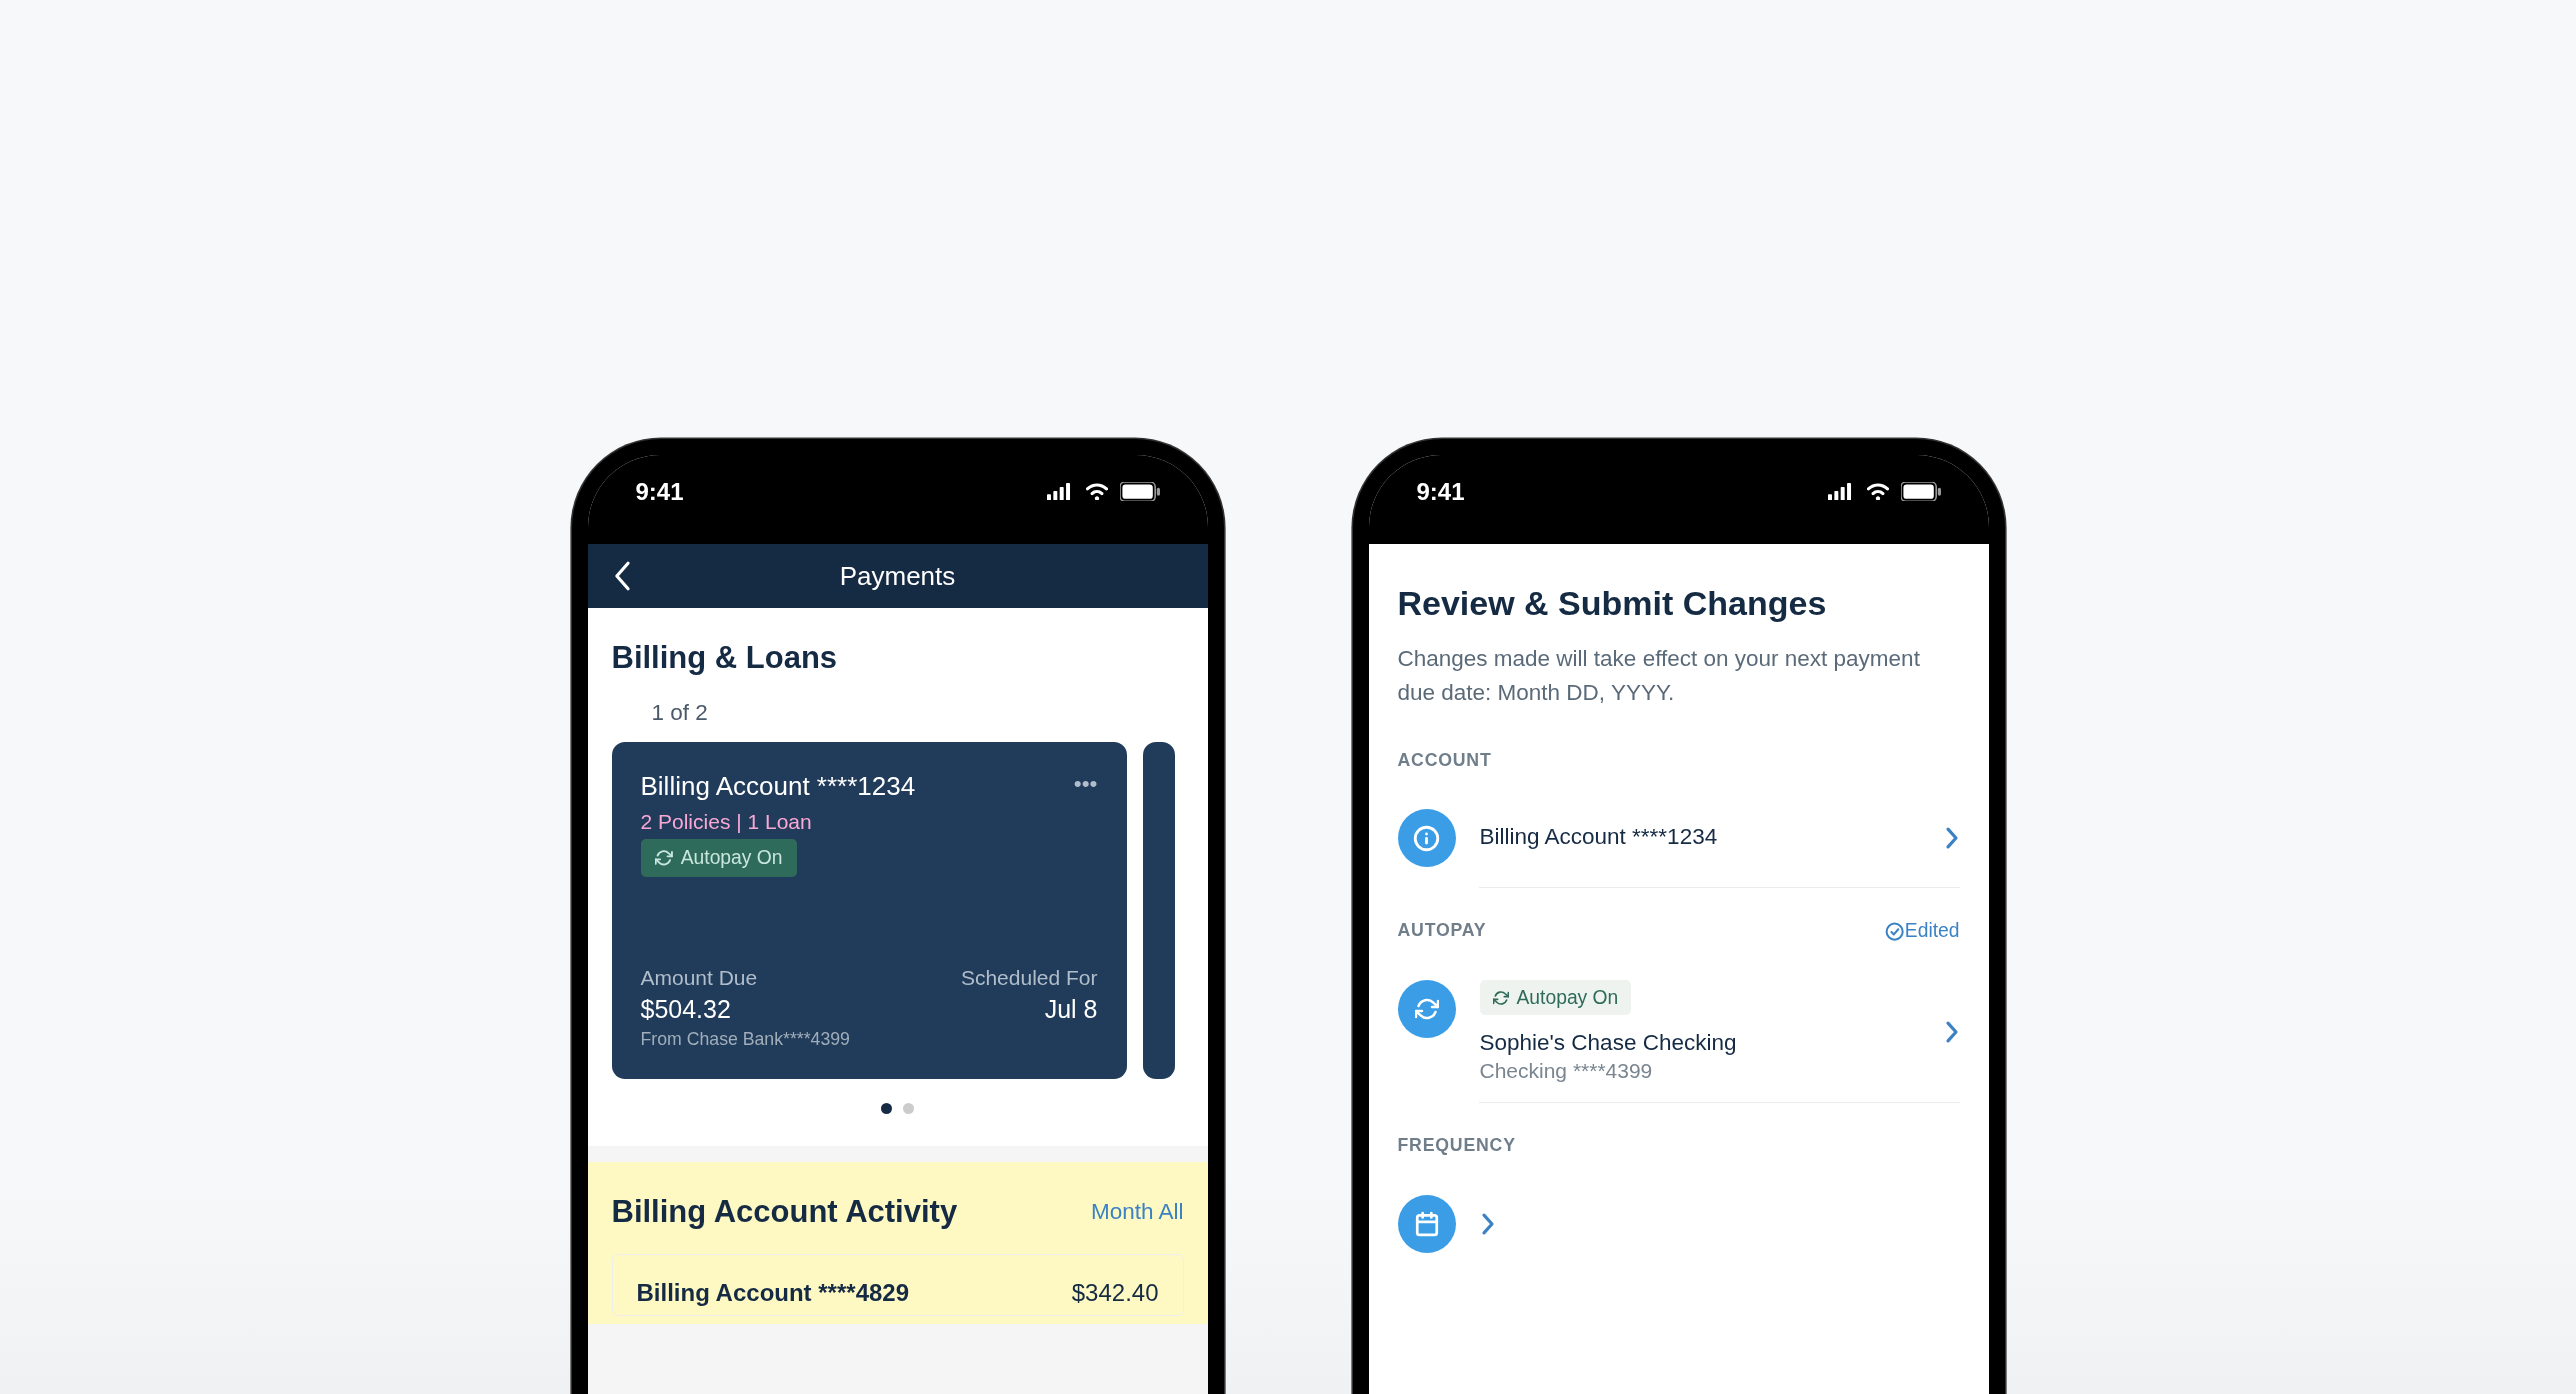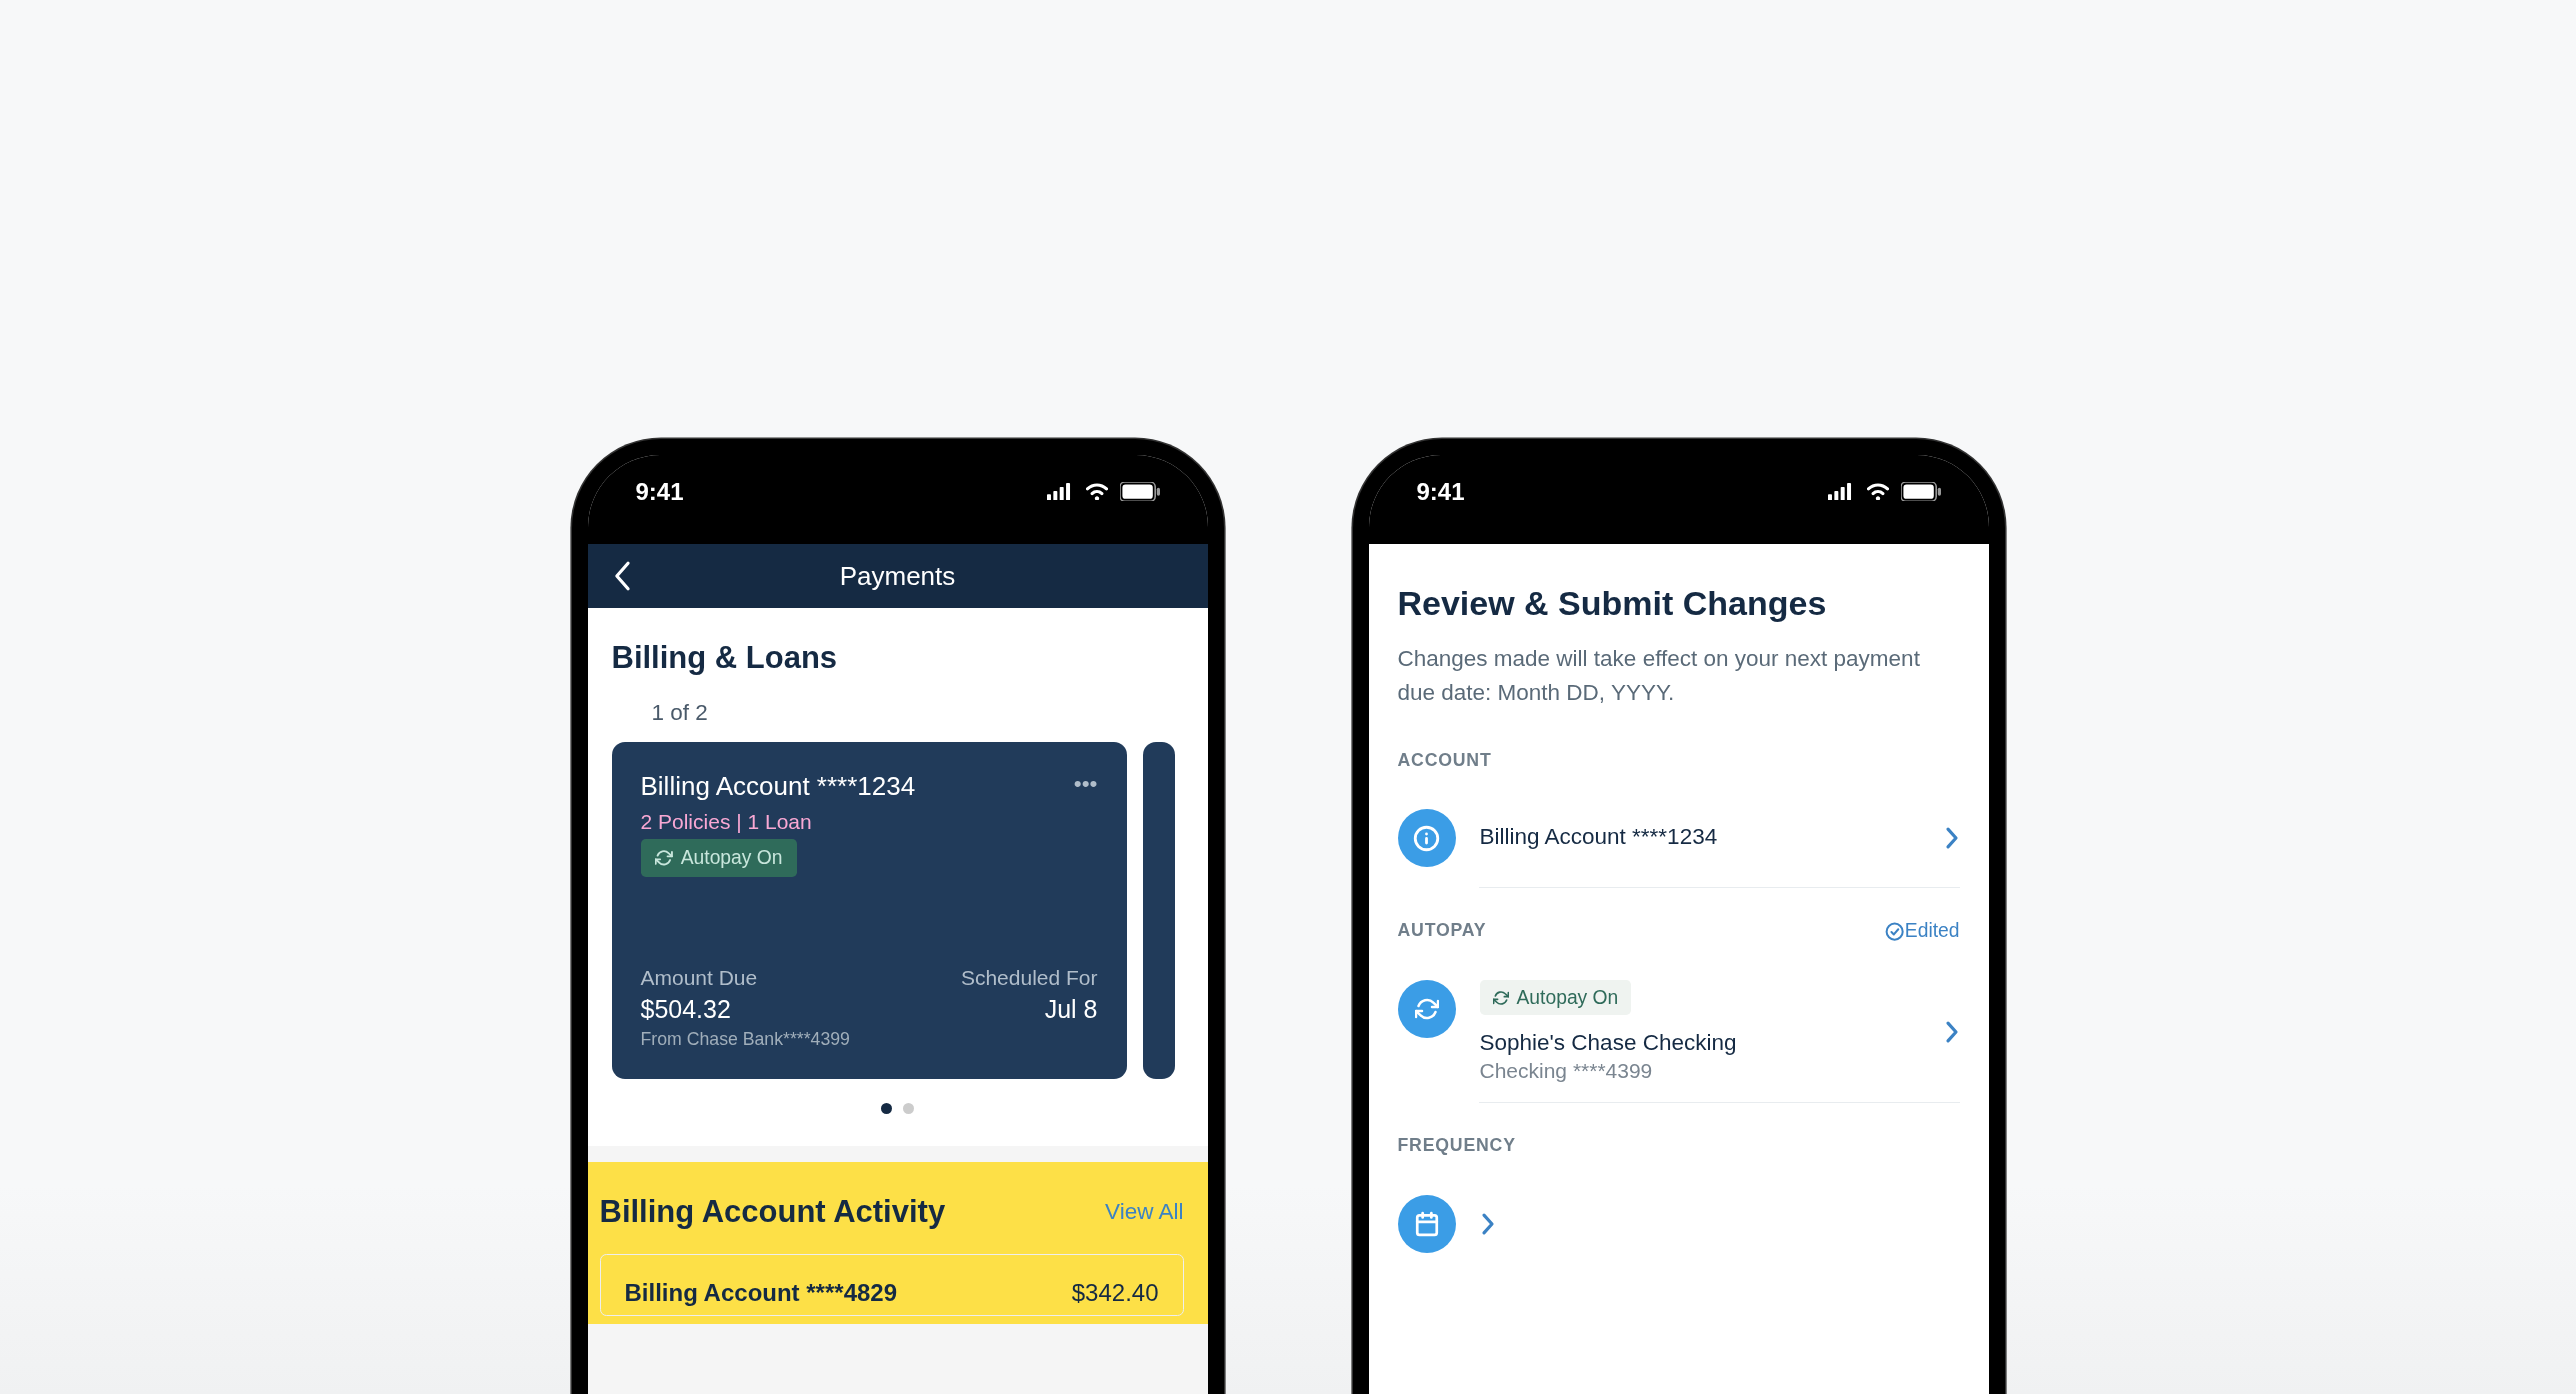--- a/index.html
+++ b/index.html
@@ -184,23 +184,23 @@
   .dot {
     width: 11.3px;
     height: 11.3px;
     border-radius: 50%;
     background: #ccc;
   }
   .dot.active {
     background: #152a43;
   }
   .activity-section {
-    background: #fde047;
+    background: #fef9c3;
     margin-top: 16px;
-    padding: 32px 24px 8px 12px;
+    padding: 32px 24px 8px 24px;
   }
   .activity-header {
     display: flex;
     justify-content: space-between;
     align-items: center;
     margin-bottom: 24px;
   }
   .view-all {
     font-size: 22.5px;
     color: #3b82c4;
@@ -379,21 +379,21 @@
       </div>
       <div class="pager-dots">
         <div class="dot active"></div>
         <div class="dot"></div>
       </div>
     </div>
 
     <div class="activity-section">
       <div class="activity-header">
         <div class="section-title" style="margin-bottom:0;">Billing Account Activity</div>
-        <span class="view-all">View All</span>
+        <span class="view-all">Month All</span>
       </div>
       <div class="activity-item">
         <span class="activity-name">Billing Account ****4829</span>
         <span class="activity-amount">$342.40</span>
       </div>
     </div>
   </div>
 </div>
 
 <div class="phone">

